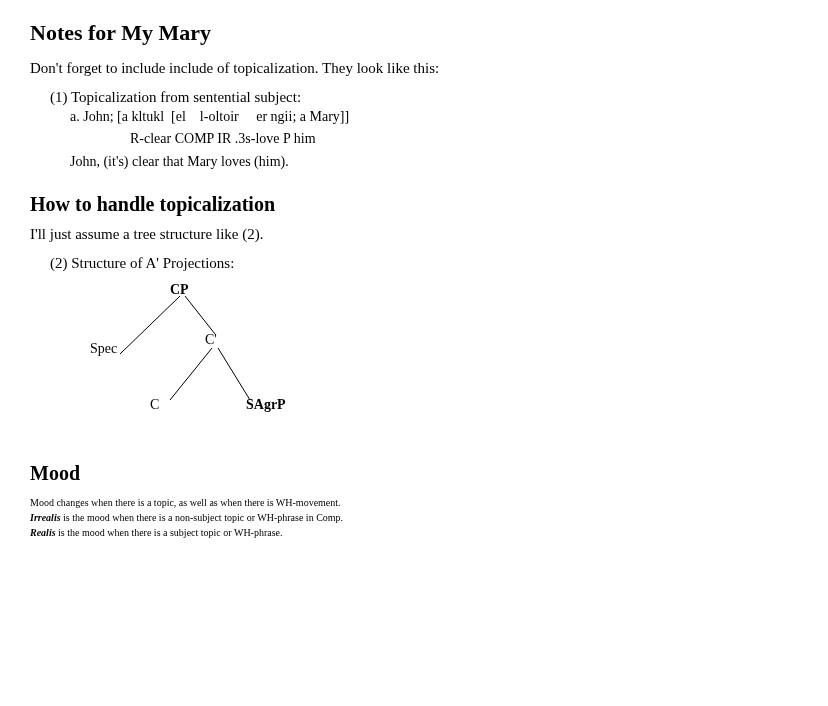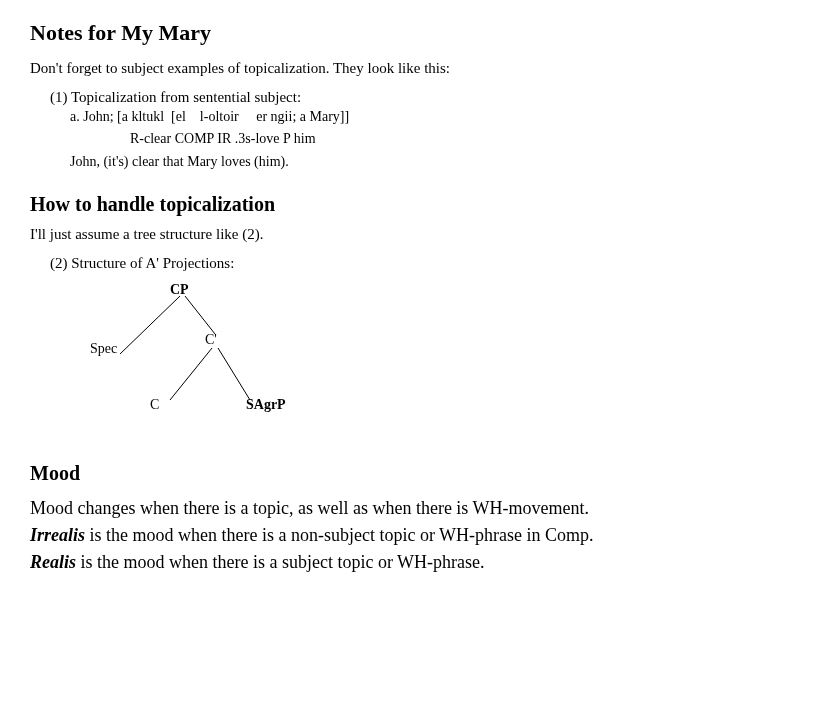--- a/index.html
+++ b/index.html
@@ -113,39 +113,39 @@
     }
 
     .mood-heading {
       font-size: 20px;
       font-weight: bold;
       margin-top: 16px;
       margin-bottom: 10px;
     }
 
     .mood-text {
-      font-size: 18px;
+      font-size: 10px;
       line-height: 1.5;
     }
 
     .mood-text .italic-term {
       font-style: italic;
       font-weight: bold;
     }
 
     .mood-line {
       display: block;
     }
   </style>
 </head>
 <body>
 
 <h1 class="page-title">Notes for My Mary</h1>
 
-<p class="intro-text">Don't forget to subject examples of topicalization. They look like this:</p>
+<p class="intro-text">Don't forget to include include of topicalization. They look like this:</p>
 
 <div class="numbered-item">
   <span><span>(1)</span> <span>Topicalization from sentential subject:</span></span>
   <div class="linguistic-example">
     <span class="linguistic-line">a. John; [a kltukl  [el    l-oltoir     er ngii; a Mary]]</span>
     <span class="glosses-line">R-clear COMP IR .3s-love P  him</span>
     <span class="translation-line">John, (it's) clear that Mary loves (him).</span>
   </div>
 </div>
 

